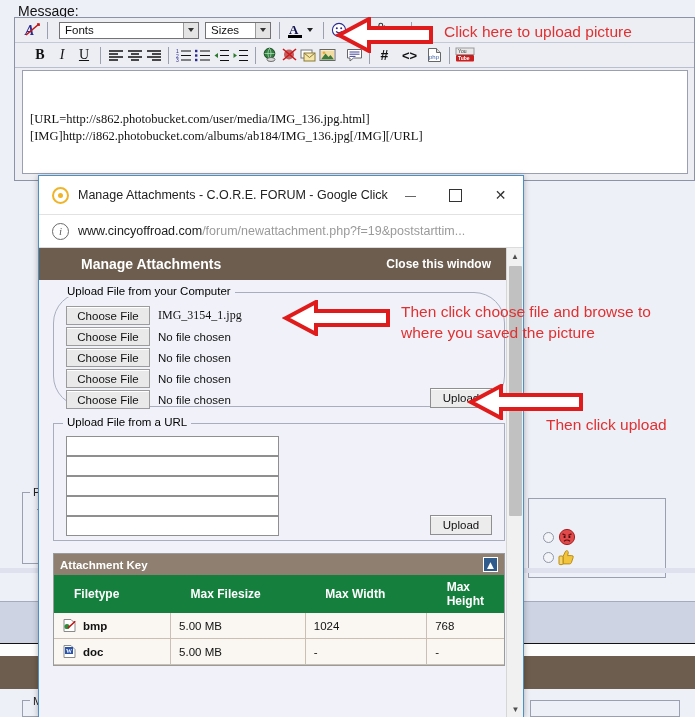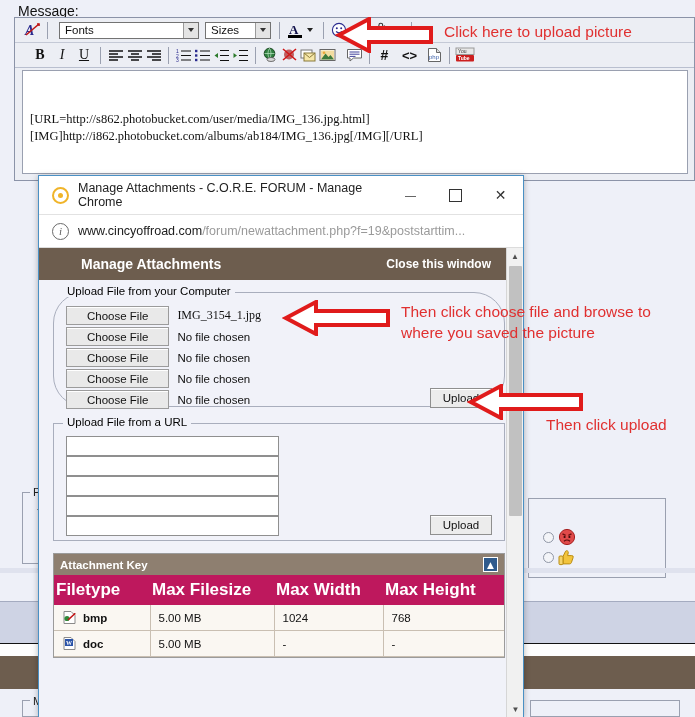--- a/index.html
+++ b/index.html
@@ -64,39 +64,39 @@
   .url b{color:#202020;font-weight:normal;margin-top:31px;}
   .win-body{position:relative;height:470px;background:#f1f2f9;overflow:hidden;}
   .ma-header{height:32px;background:#6d5d4e;display:flex;align-items:center;
      justify-content:space-between;padding:0 14px;}
   .ma-title{color:#fff;font-weight:bold;font-size:14px;padding-left:28px;}
   .ma-close{color:#fff;font-size:12px;font-weight:bold;}
   .content{padding:12px 14px 0 14px;}
   .fieldset{border:1px solid #a9aebd;padding:10px 12px 12px 12px;position:relative;
      background:#f1f2f9;box-sizing:border-box;}
   .fr{display:flex;align-items:center;height:21px;margin-bottom:0px;}
-  .choose-btn{height:19px;padding:0 20px;background:#e9e9e9;border:1px solid #9b9b9b;
+  .choose-btn{height:19px;padding:0 10px;background:#e9e9e9;border:1px solid #9b9b9b;
      box-shadow:inset 0 1px 0 #fff;font-size:11.5px;color:#111;display:flex;align-items:center;
      justify-content:center;min-width:84px;box-sizing:border-box;}
   .fname{margin-left:8px;font-size:12px;color:#111;font-family:"Liberation Serif",serif;}
   .fname.empty{font-family:"Liberation Sans",sans-serif;font-size:11.5px;}
   .upl-btn{height:20px;min-width:62px;background:#ececec;border:1px solid #8f8f8f;
      box-shadow:inset 0 1px 0 #fff;font-size:11.5px;color:#111;
      display:flex;align-items:center;justify-content:center;box-sizing:border-box;}
   .url-input{height:20px;background:#fff;border:1px solid #8f8f8f;box-sizing:border-box;width:93px;}
   .urlcol{display:flex;flex-direction:column;}
   
   .akey{margin-top:12px;border:1px solid #9b9b9b;background:#fff;}
   .akey-head{background:#8e7f70;height:21px;display:flex;align-items:center;
      justify-content:space-between;padding:0 6px;}
   .akey-head span{color:#fff;font-weight:bold;font-size:11.5px;}
   .akey-ico{width:13px;height:13px;background:#2f5a8c;border:1px solid #fff;color:#fff;
      font-size:9px;display:flex;align-items:center;justify-content:center;}
   table.akey-tbl{border-collapse:collapse;width:100%;font-size:11.5px;}
-  table.akey-tbl th{background:#be185d;color:#fff;text-align:left;padding:5px 2px;font-size:17px;}
+  table.akey-tbl th{background:#15803d;color:#fff;text-align:left;padding:5px 20px;font-size:12px;}
   table.akey-tbl td{padding:5px 8px;border-bottom:1px solid #c9bfb2;border-right:1px solid #c9bfb2;
      color:#111;background:#faf7f2;}
   table.akey-tbl td:last-child{border-right:none;}
   .ft{display:flex;align-items:center;gap:6px;font-weight:bold;}
   .ft-ico{width:15px;height:15px;flex:none;}
   
   .vscroll{position:absolute;right:0;top:0;width:17px;height:470px;background:#f1f1f1;
      border-left:1px solid #d6d6d6;box-sizing:border-box;}
   .vs-arrow{height:17px;display:flex;align-items:center;justify-content:center;color:#505050;font-size:8px;}
   .vs-thumb{position:absolute;left:2px;top:18px;width:13px;height:250px;background:#c1c1c1;border-radius:1px;}
@@ -327,21 +327,21 @@
   <div class="bglegend" style="left:30px;top:695px;">Mi</div>
   <div class="bgbox" style="left:530px;top:700px;width:150px;height:17px;"></div>
 </div>
 
 <div id="chrome-win">
 
   <div class="win-title">
     <div class="chrome-ico">
         <i></i>
       </div>
-    <div class="win-title-text">Manage Attachments - C.O.R.E. FORUM - Manage Chrome</div>
+    <div class="win-title-text">Manage Attachments - C.O.R.E. FORUM - Google Click</div>
     <div class="wbtn" style="font-size:11px;">—</div>
     <div class="wbtn">
         <span style="display:inline-block;width:11px;height:11px;border:1.3px solid #333;"></span>
       </div>
     <div class="wbtn" style="font-size:14px;">✕</div>
   </div>
 
   <div class="addr-bar">
     <div class="info-ico">i</div>
     <div class="url"><b>www.cincyoffroad.com</b><span>/forum/newattachment.php?f=19&amp;poststarttim...</span></div>

